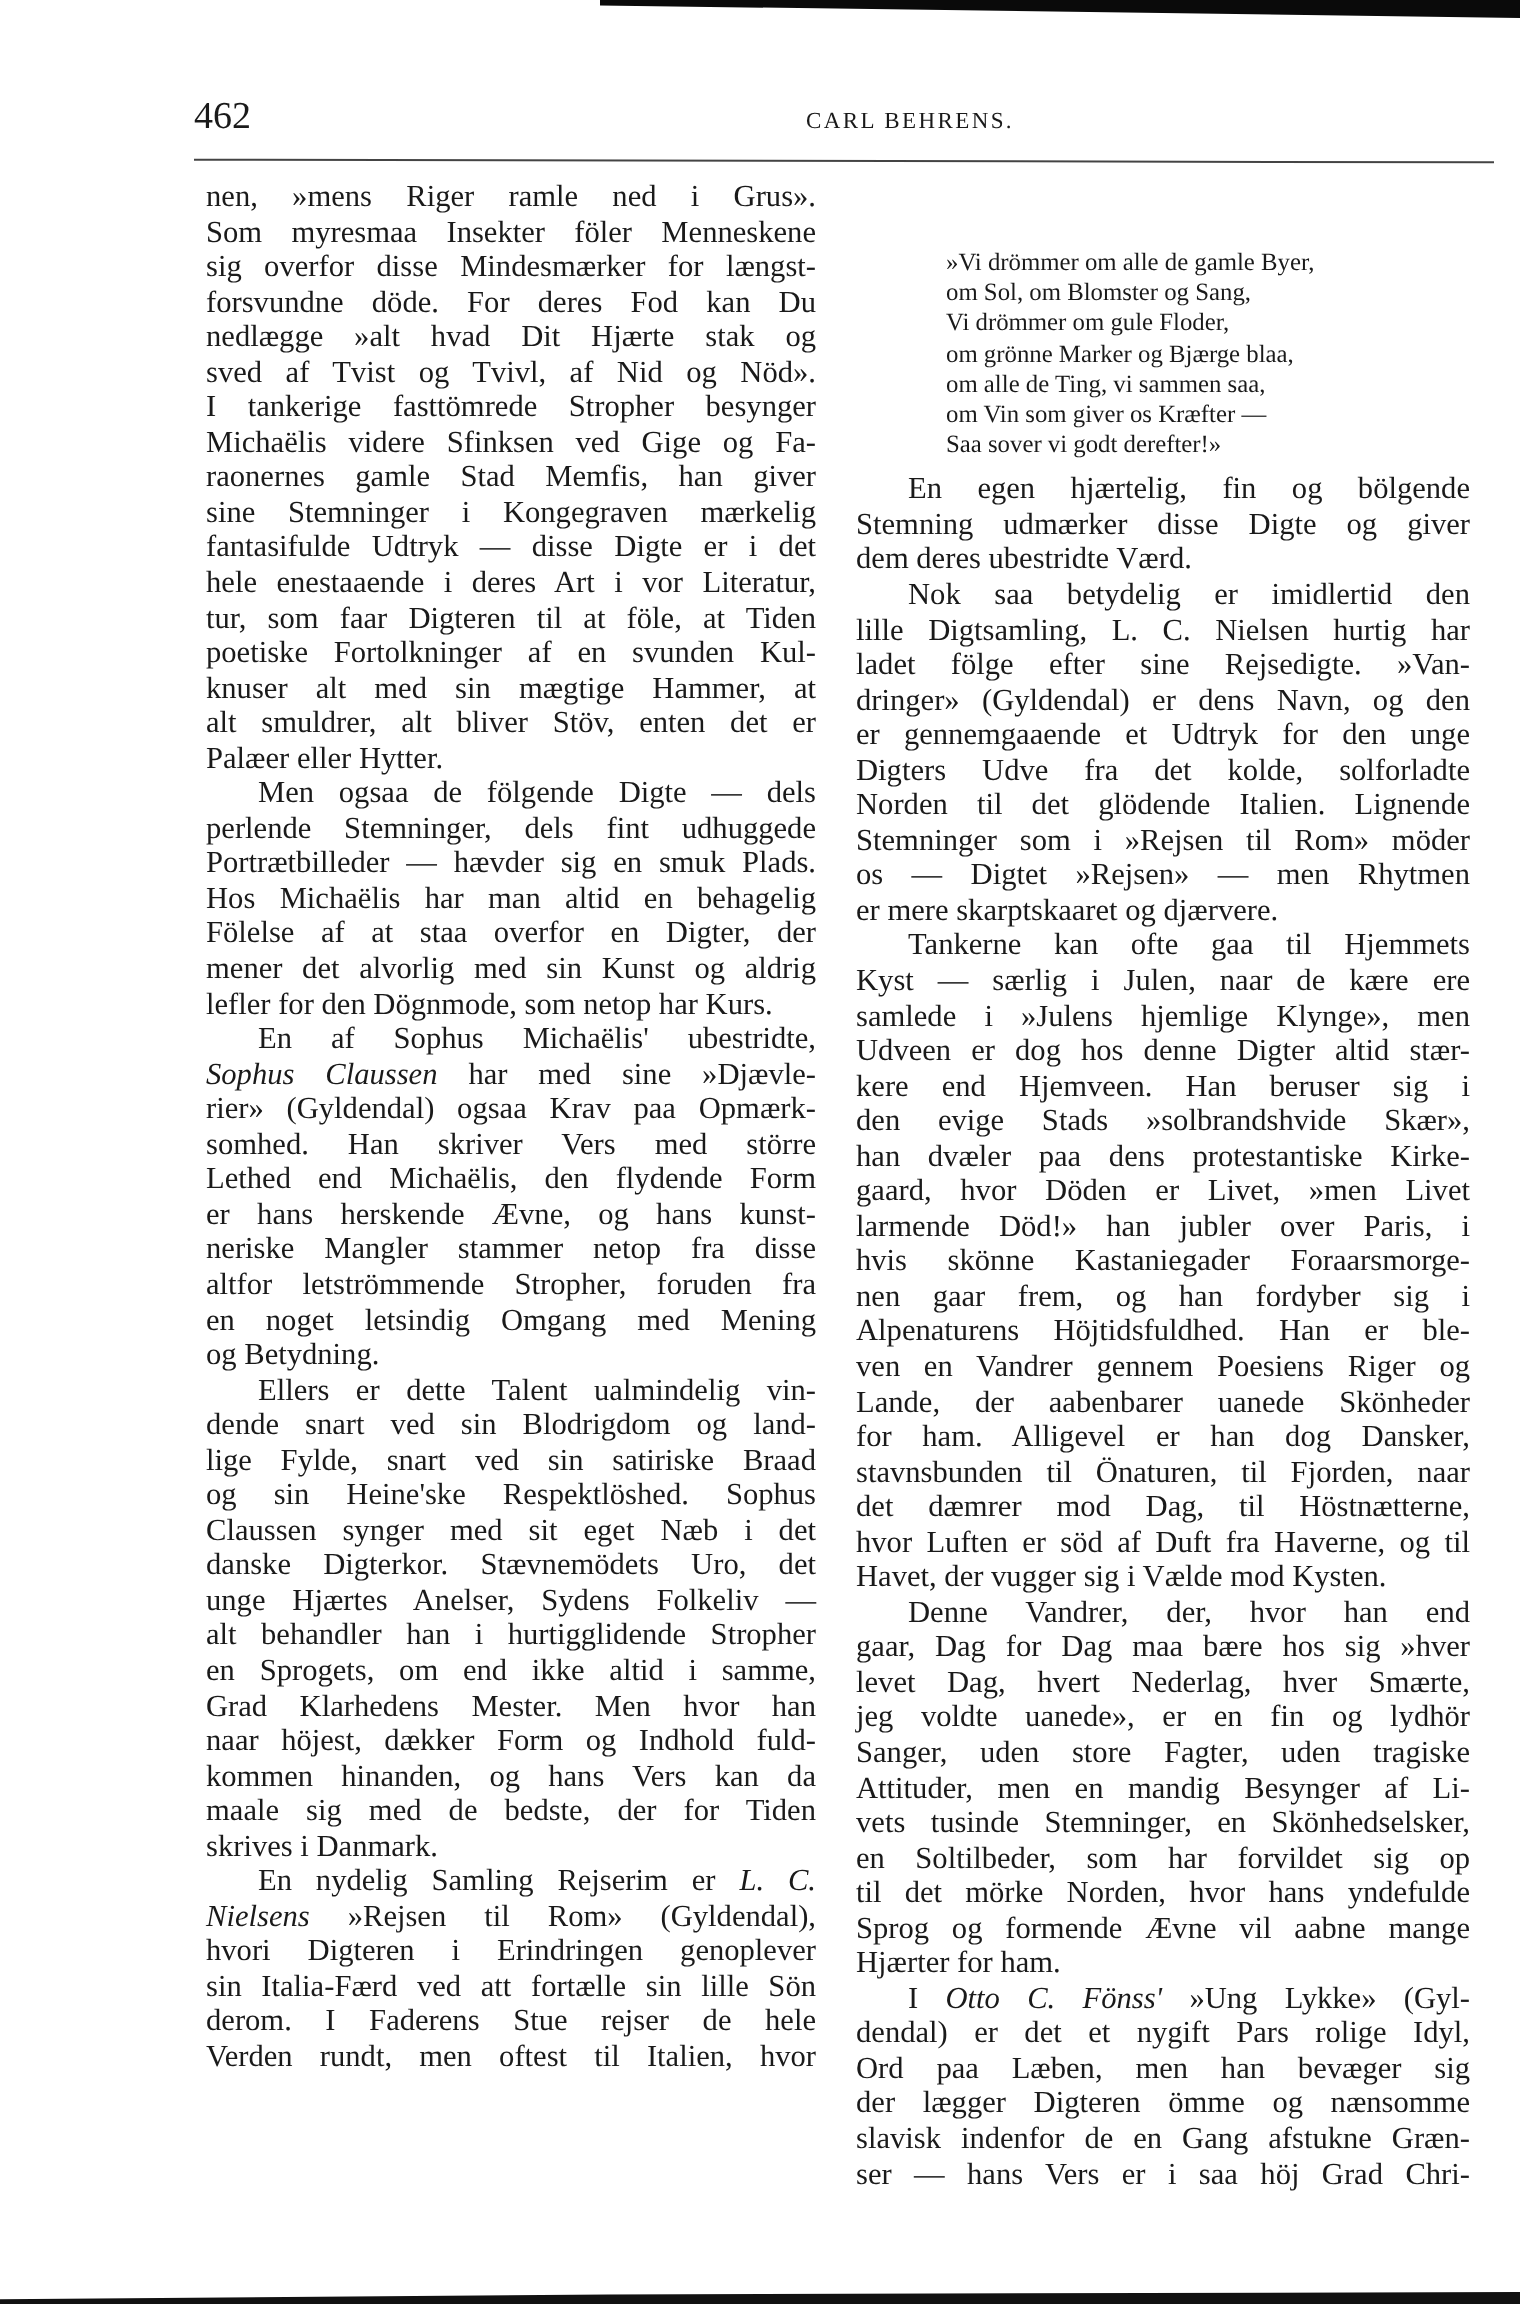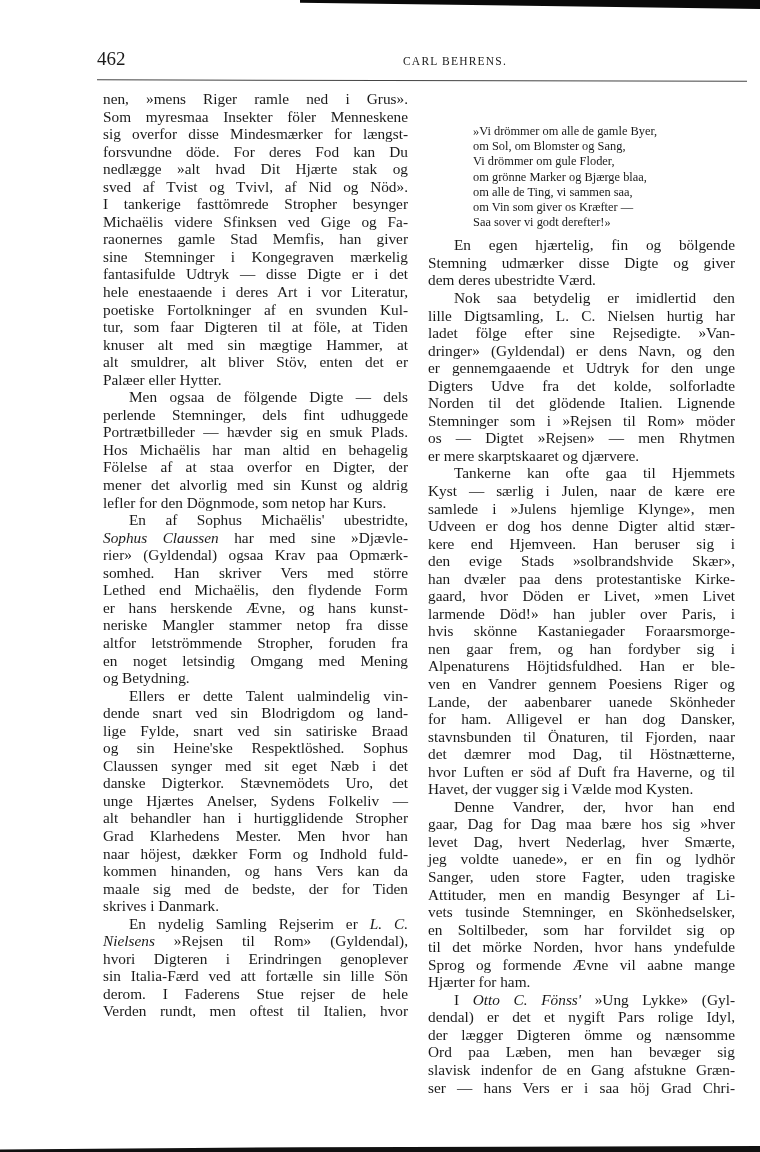--- a/index.html
+++ b/index.html
@@ -40,22 +40,22 @@
     <span class="line">sig overfor disse Mindesmærker for længst-</span>
     <span class="line">forsvundne döde. For deres Fod kan Du</span>
     <span class="line">nedlægge »alt hvad Dit Hjærte stak og</span>
     <span class="line">sved af Tvist og Tvivl, af Nid og Nöd».</span>
     <span class="line">I tankerige fasttömrede Stropher besynger</span>
     <span class="line">Michaëlis videre Sfinksen ved Gige og Fa-</span>
     <span class="line">raonernes gamle Stad Memfis, han giver</span>
     <span class="line">sine Stemninger i Kongegraven mærkelig</span>
     <span class="line">fantasifulde Udtryk — disse Digte er i det</span>
     <span class="line">hele enestaaende i deres Art i vor Literatur,</span>
+    <span class="line">tur, som faar Digteren til at föle, at Tiden</span>
     <span class="line">poetiske Fortolkninger af en svunden Kul-</span>
-    <span class="line">tur, som faar Digteren til at föle, at Tiden</span>
     <span class="line">knuser alt med sin mægtige Hammer, at</span>
     <span class="line">alt smuldrer, alt bliver Stöv, enten det er</span>
     <span class="line last">Palæer eller Hytter.</span>
     <span class="line indent">Men ogsaa de fölgende Digte — dels</span>
     <span class="line">perlende Stemninger, dels fint udhuggede</span>
     <span class="line">Portrætbilleder — hævder sig en smuk Plads.</span>
     <span class="line">Hos Michaëlis har man altid en behagelig</span>
     <span class="line">Fölelse af at staa overfor en Digter, der</span>
     <span class="line">mener det alvorlig med sin Kunst og aldrig</span>
     <span class="line last">lefler for den Dögnmode, som netop har Kurs.</span>
@@ -70,20 +70,21 @@
     <span class="line">en noget letsindig Omgang med Mening</span>
     <span class="line last">og Betydning.</span>
     <span class="line indent">Ellers er dette Talent ualmindelig vin-</span>
     <span class="line">dende snart ved sin Blodrigdom og land-</span>
     <span class="line">lige Fylde, snart ved sin satiriske Braad</span>
     <span class="line">og sin Heine'ske Respektlöshed. Sophus</span>
     <span class="line">Claussen synger med sit eget Næb i det</span>
     <span class="line">danske Digterkor. Stævnemödets Uro, det</span>
     <span class="line">unge Hjærtes Anelser, Sydens Folkeliv —</span>
     <span class="line">alt behandler han i hurtigglidende Stropher</span>
+    <span class="line">en Sprogets, om end ikke altid i samme,</span>
     <span class="line">Grad Klarhedens Mester. Men hvor han</span>
     <span class="line">naar höjest, dækker Form og Indhold fuld-</span>
     <span class="line">kommen hinanden, og hans Vers kan da</span>
     <span class="line">maale sig med de bedste, der for Tiden</span>
     <span class="line last">skrives i Danmark.</span>
     <span class="line indent">En nydelig Samling Rejserim er <em>L. C.</em></span>
     <span class="line"><em>Nielsens</em> »Rejsen til Rom» (Gyldendal),</span>
     <span class="line">hvori Digteren i Erindringen genoplever</span>
     <span class="line">sin Italia-Færd ved att fortælle sin lille Sön</span>
     <span class="line">derom. I Faderens Stue rejser de hele</span>
@@ -139,20 +140,20 @@
       <span class="line">jeg voldte uanede», er en fin og lydhör</span>
       <span class="line">Sanger, uden store Fagter, uden tragiske</span>
       <span class="line">Attituder, men en mandig Besynger af Li-</span>
       <span class="line">vets tusinde Stemninger, en Skönhedselsker,</span>
       <span class="line">en Soltilbeder, som har forvildet sig op</span>
       <span class="line">til det mörke Norden, hvor hans yndefulde</span>
       <span class="line">Sprog og formende Ævne vil aabne mange</span>
       <span class="line last">Hjærter for ham.</span>
       <span class="line indent">I <em>Otto C. Fönss'</em> »Ung Lykke» (Gyl-</span>
       <span class="line">dendal) er det et nygift Pars rolige Idyl,</span>
+      <span class="line">Ord paa Læben, men han bevæger sig</span>
       <span class="line">der lægger Digteren ömme og nænsomme</span>
-      <span class="line">Ord paa Læben, men han bevæger sig</span>
       <span class="line">slavisk indenfor de en Gang afstukne Græn-</span>
       <span class="line">ser — hans Vers er i saa höj Grad Chri-</span>
     </div>
 </div>
 
 <div class="scan-bottom"></div>
 
 </body></html>

